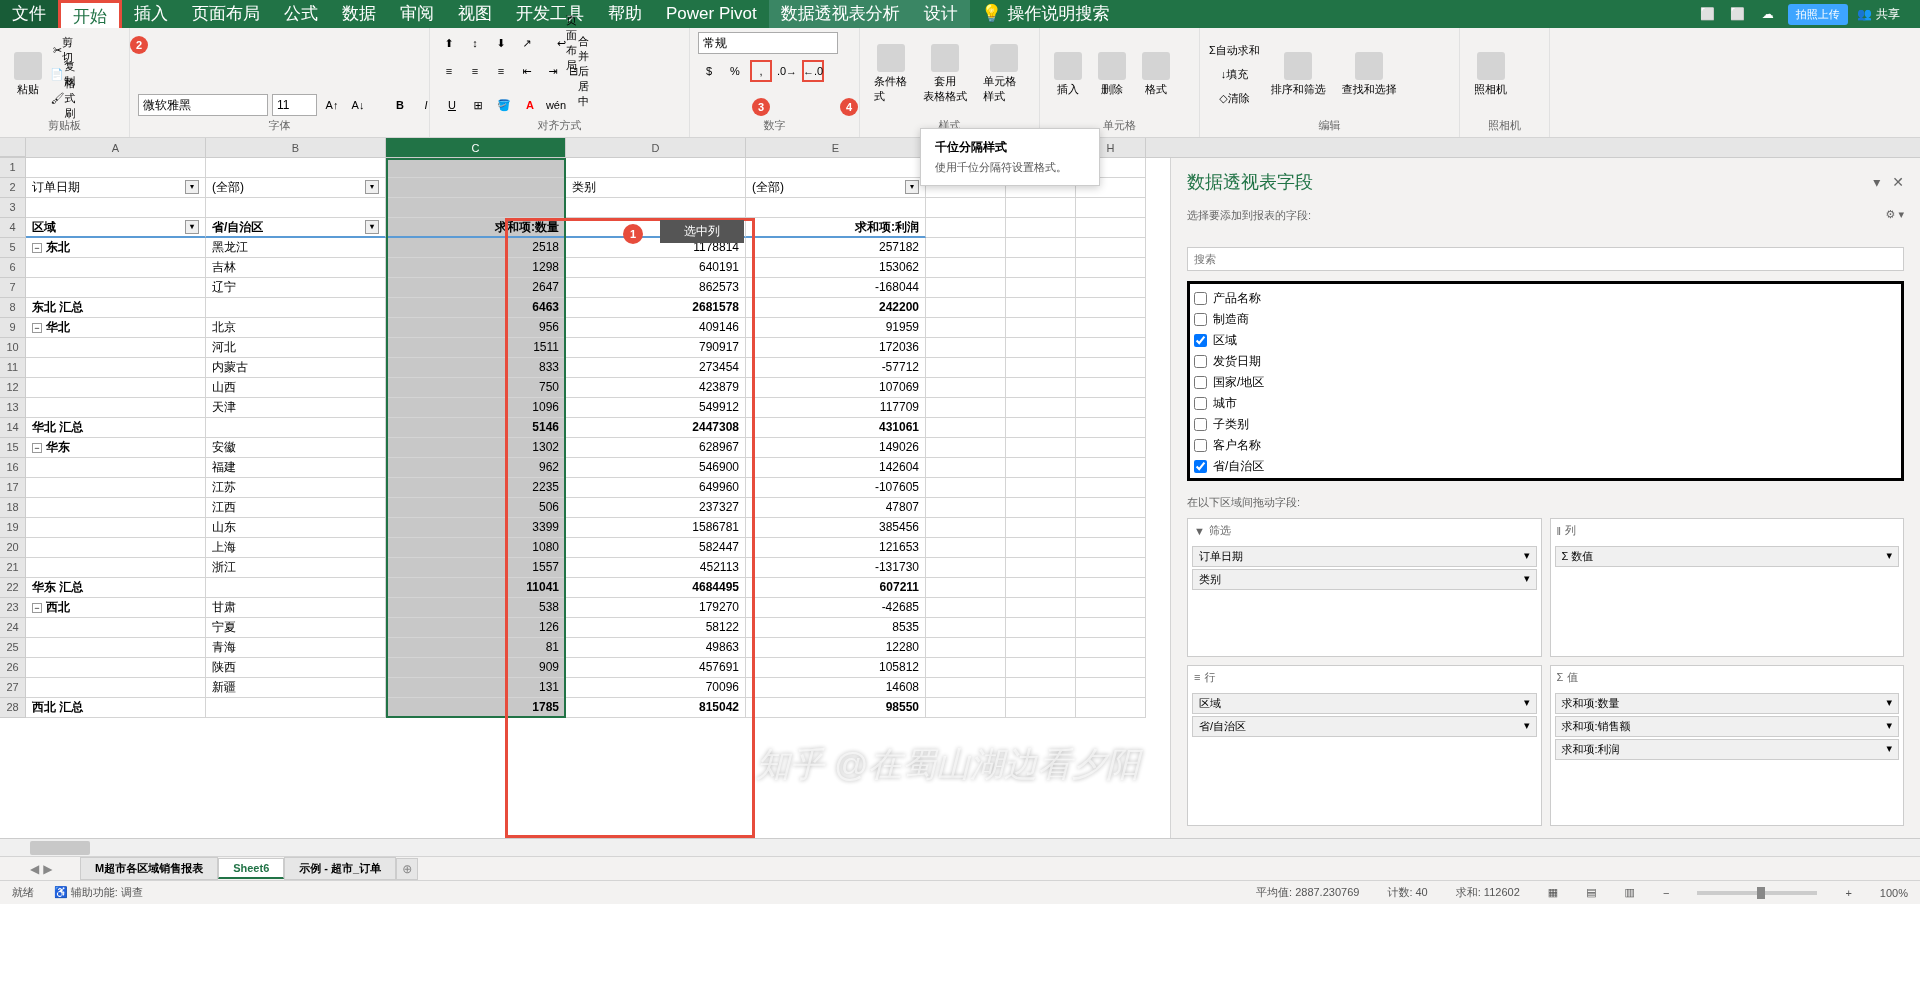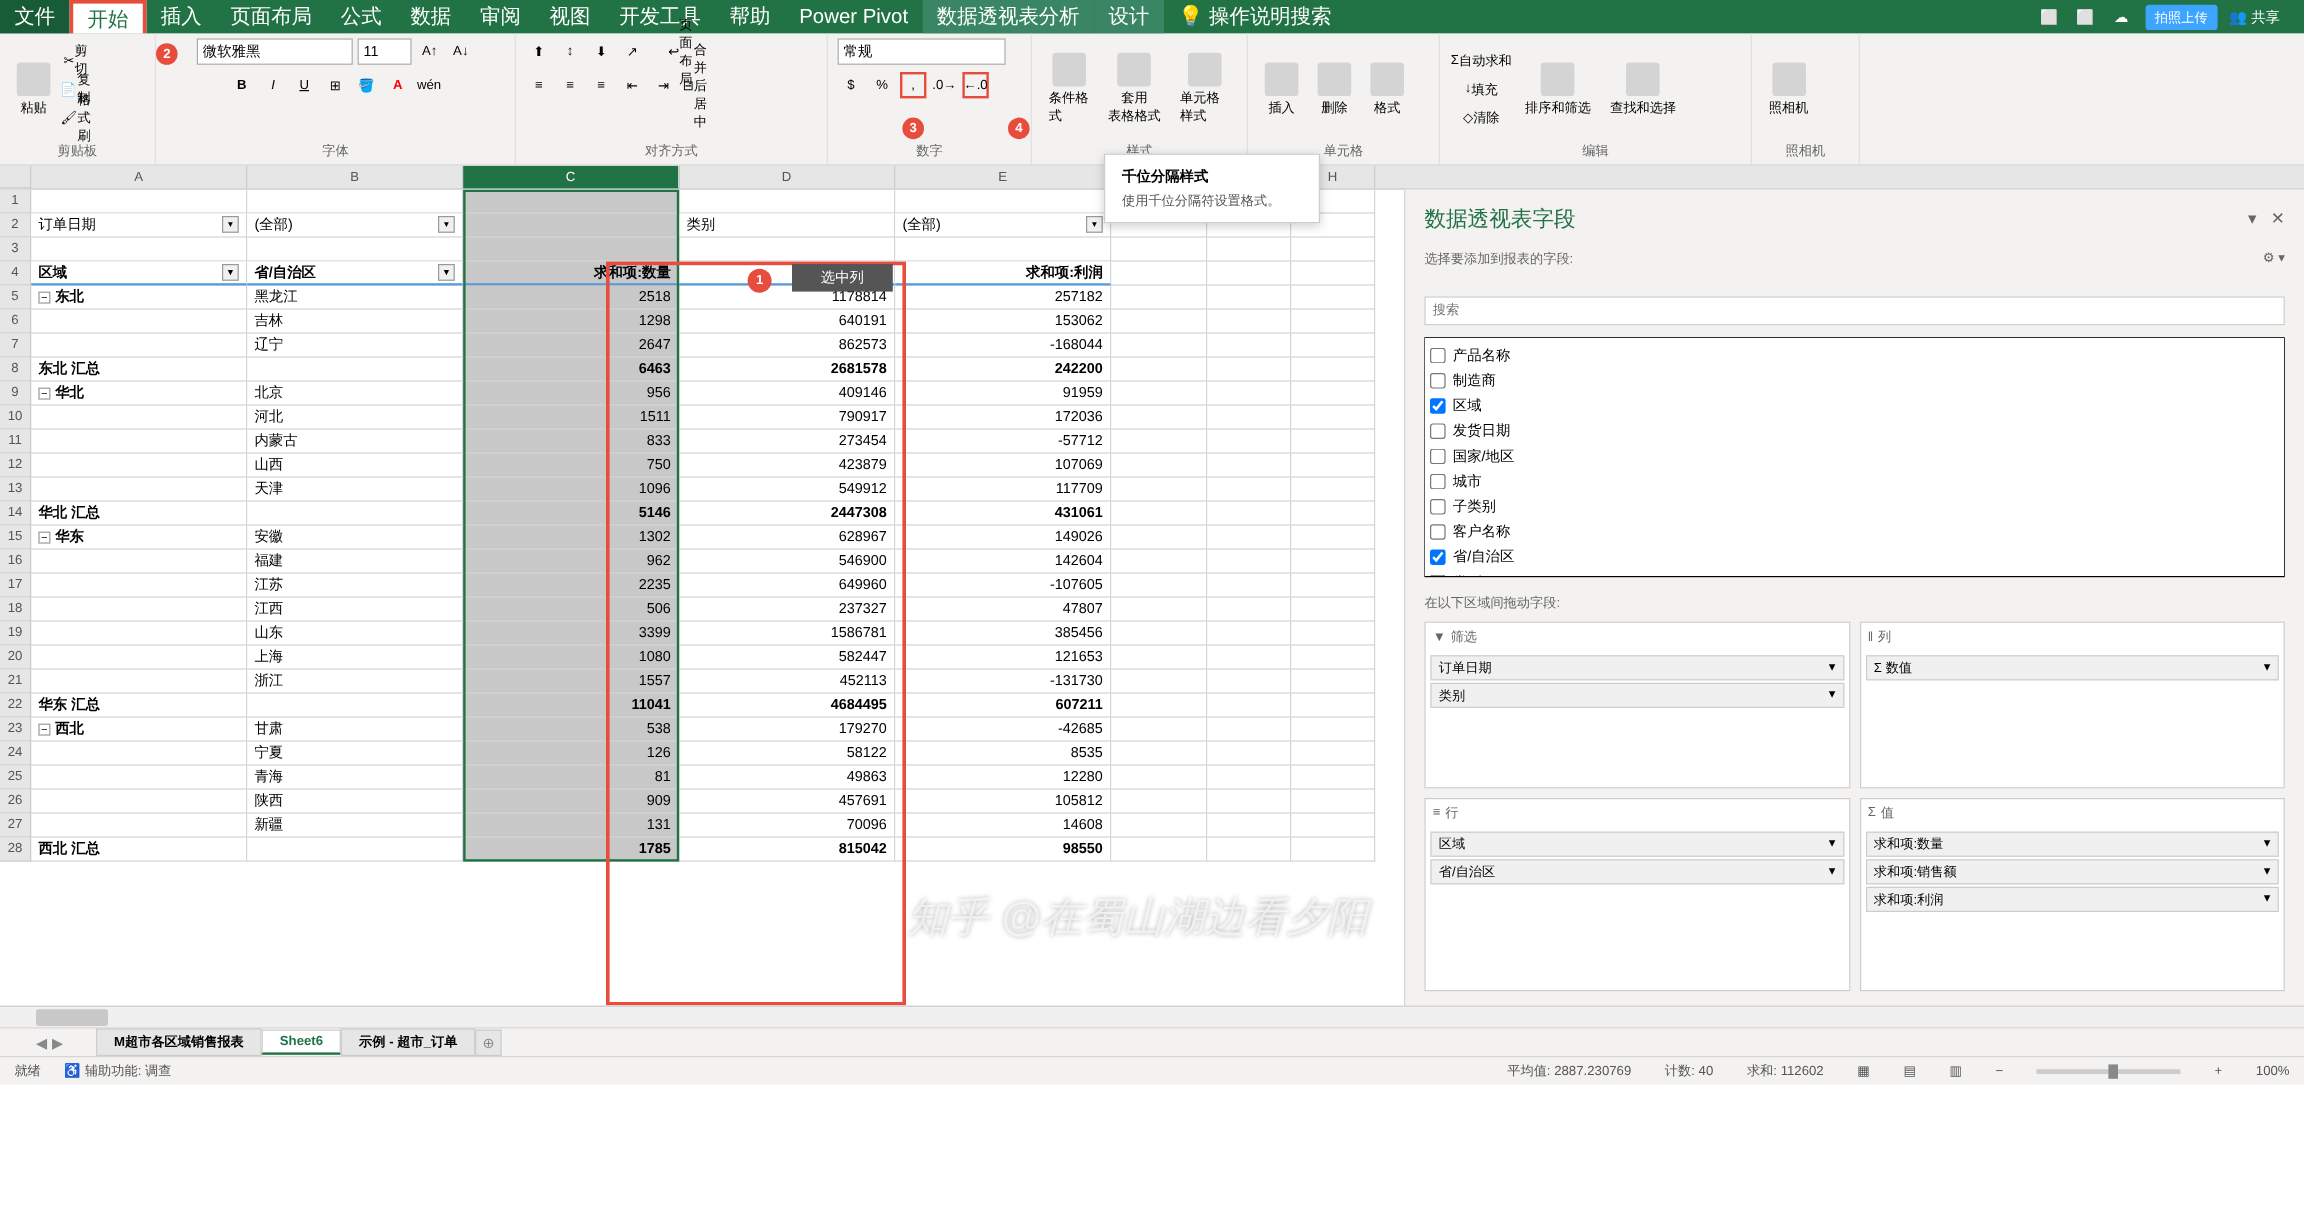--- a/index.html
+++ b/index.html
@@ -64,21 +64,21 @@
 .sel-overlay2 { position:absolute; border:2px solid #217346; pointer-events:none; }
 .sel-label { position:absolute; background:#555; color:#fff; padding:3px 24px; font-size:12px; z-index:10; }
 .sel-circle { position:absolute; background:#e74c3c; color:#fff; width:20px; height:20px; border-radius:50%; display:flex; align-items:center; justify-content:center; font-size:11px; font-weight:bold; z-index:10; }
 
 
 .pivotpane { flex:1; background:#f3f2f1; border-left:1px solid #d4d4d4; padding:12px 16px; display:flex; flex-direction:column; }
 .pp-title { font-size:18px; color:#217346; margin-bottom:14px; display:flex; justify-content:space-between; align-items:center; }
 .pp-title .tools { display:flex; gap:12px; color:#666; font-size:14px; }
 .pp-sub { font-size:11px; color:#666; margin-bottom:24px; display:flex; justify-content:space-between; }
 .pp-search { width:100%; height:24px; border:1px solid #ccc; padding:0 6px; font-size:11px; margin-bottom:10px; background:#fff; }
-.pp-fields { background:#fff; border:1px solid #000000; height:200px; overflow-y:scroll; padding:4px; }
+.pp-fields { background:#fff; border:3px solid #000000; height:200px; overflow-y:scroll; padding:4px; }
 .pp-field { display:flex; align-items:center; padding:2px 0; font-size:12px; }
 .pp-field input { margin-right:6px; }
 .pp-areas-label { font-size:11px; color:#666; margin:14px 0 8px; }
 .pp-areas { display:grid; grid-template-columns:1fr 1fr; gap:8px; flex:1; }
 .pp-area { background:#fff; border:1px solid #ccc; display:flex; flex-direction:column; }
 .pp-area-hdr { padding:4px 6px; font-size:11px; color:#666; display:flex; align-items:center; gap:4px; }
 .pp-area-body { flex:1; padding:2px; }
 .pp-item { background:#f0f0f0; border:1px solid #ccc; padding:2px 6px; font-size:11px; margin:2px; display:flex; justify-content:space-between; cursor:move; }
 
 
@@ -140,21 +140,21 @@
       <div class="rstack">
         <div class="smallbtn">✂ <span>剪切</span></div>
         <div class="smallbtn">📄 <span>复制</span></div>
         <div class="smallbtn">🖌 <span>格式刷</span></div>
       </div>
     </div>
     <div class="rgroup-label">剪贴板</div>
   </div>
 
   <div class="rgroup" style="width:300px">
-    <div class="rgroup-body" style="flex-direction:column;align-items:center;gap:6px">
+    <div class="rgroup-body" style="flex-direction:row;align-items:flex-end;gap:20px">
       <div class="rrow">
         <input class="fontname" value="微软雅黑" style="">
         <input class="fontsize" value="11" style="">
         <div class="smallbtn">A↑</div>
         <div class="smallbtn">A↓</div>
       </div>
       <div class="rrow">
         <div class="smallbtn">
             <b>B</b>
           </div>

